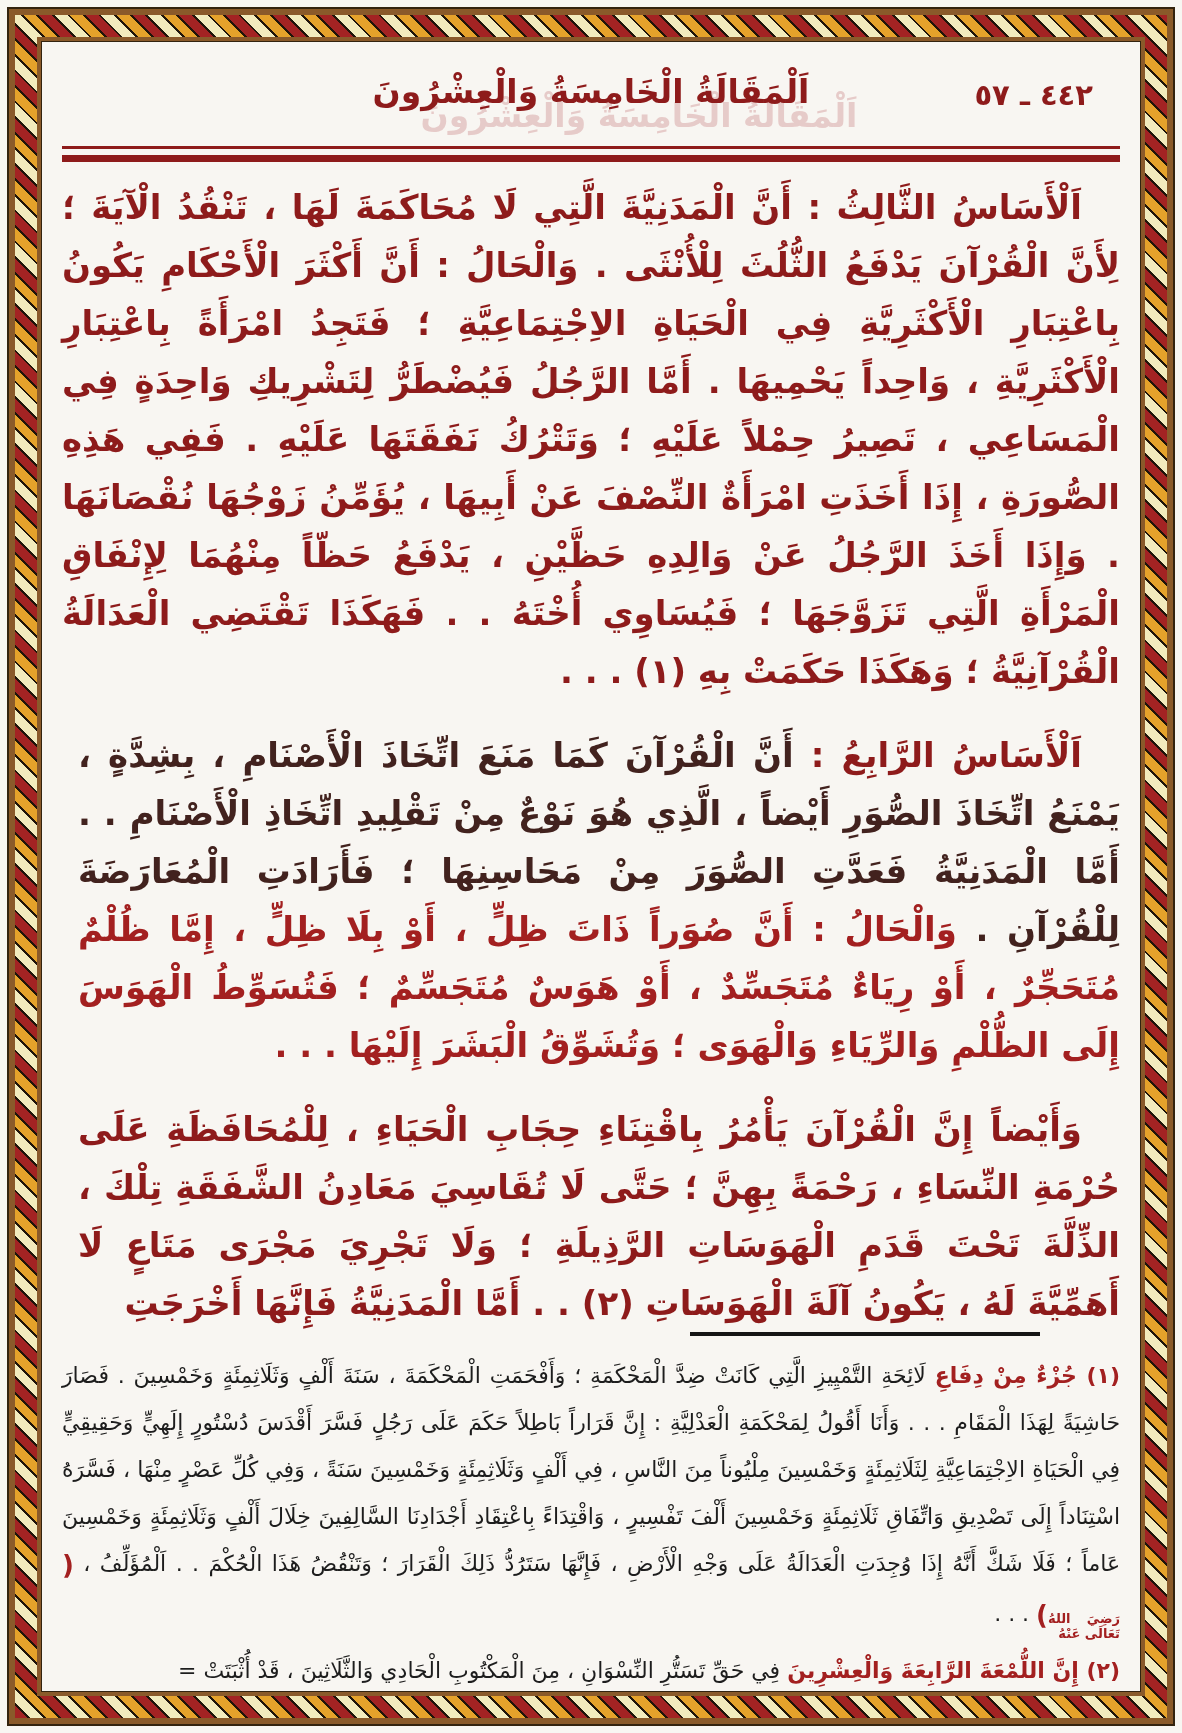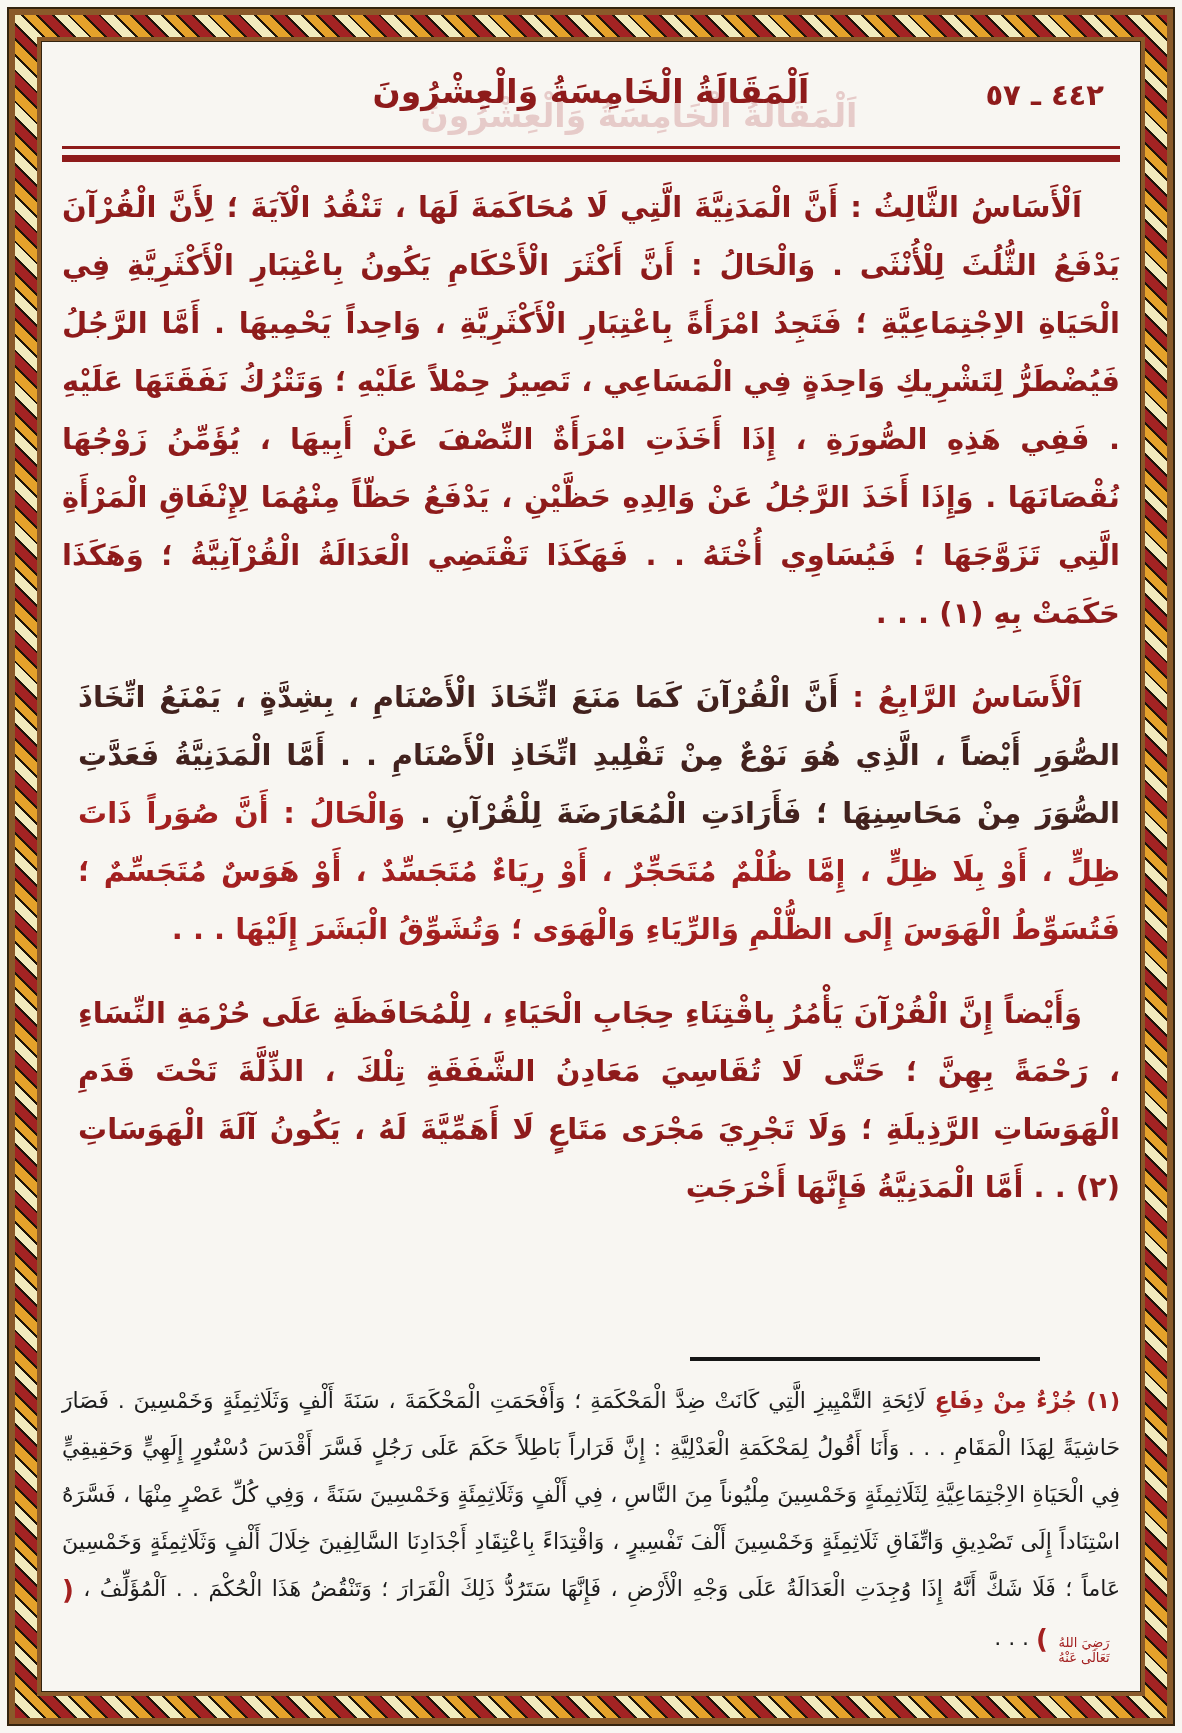--- a/index.html
+++ b/index.html
@@ -35,33 +35,33 @@
     font-size:33px;font-weight:bold;color:var(--text-maroon,#8e1b1b);
     letter-spacing:1px;white-space:nowrap;
   }
   .title-ghost{
     position:absolute;z-index:0;top:46px;left:50%;
     transform:translateX(calc(-50% + 48px));
     font-size:33px;font-weight:bold;color:#d9a8a8;opacity:.55;
     white-space:nowrap;pointer-events:none;
   }
   .page-number{
-    position:absolute;top:28px;right:16px;
+    position:absolute;top:28px;right:27px;
     font-size:29px;font-weight:bold;color:var(--text-maroon,#8e1b1b);
     letter-spacing:2px;
   }
   .header-rule{
     flex:none;height:6px;margin-top:4px;
     border-top:3px solid var(--rule-maroon,#8e1b1b);
     border-bottom:7px solid var(--rule-maroon,#8e1b1b);
   }
   
   .body-text{
     flex:none;margin-top:16px;
-    font-size:29px;line-height:58px;font-weight:bold;
+    font-size:34px;line-height:58px;font-weight:bold;
     color:var(--text-maroon,#8e1b1b);
     text-align:justify;
   }
   .para{margin:0;text-indent:38px;}
   .para + .para{margin-top:26px;margin-left:16px;}
   .lead{color:var(--text-maroon,#8e1b1b);}
   .seg-dark{color:var(--text-dark,#42221e);}
   .seg-bright{color:var(--text-red-bright,#a81f1f);}
   
   .footnotes{
@@ -74,23 +74,23 @@
     width:350px;height:0;
     border-top:4px solid #161616;
     margin:0 80px 16px auto;
   }
   .fn{margin:0;}
   .fn + .fn{margin-top:6px;}
   .fn-lead{color:var(--text-red-bright,#992020);font-weight:bold;margin-top:28px;}
   .paren{color:var(--text-red-bright,#a02222);font-weight:bold;font-size:26px;vertical-align:middle;}
   .seal{
     display:inline-block;width:72px;
-    font-size:13px;line-height:15px;font-weight:normal;
+    font-size:13px;line-height:15px;font-weight:bold;
     color:var(--text-red-bright,#a02222);
-    text-align:center;vertical-align:middle;
+    vertical-align:middle;
     white-space:normal;
     margin-top:22px;
   }
 </style>
 </head>
 <body>
 
 <div class="page">
   <div class="b1">
     <div class="b2">
@@ -121,20 +121,24 @@
               </div>
 
               <div class="footnotes">
                 <div class="fn-sep"></div>
                 <p class="fn">
                   <span class="fn-lead">(١) جُزْءٌ مِنْ دِفَاعِ</span>
                   <span>لَائِحَةِ التَّمْيِيزِ الَّتِي كَانَتْ ضِدَّ الْمَحْكَمَةِ ؛ وَأَفْحَمَتِ الْمَحْكَمَةَ ، سَنَةَ أَلْفٍ وَثَلَاثِمِئَةٍ وَخَمْسِينَ . فَصَارَ حَاشِيَةً لِهَذَا الْمَقَامِ . . . وَأَنَا أَقُولُ لِمَحْكَمَةِ الْعَدْلِيَّةِ : إِنَّ قَرَاراً بَاطِلاً حَكَمَ عَلَى رَجُلٍ فَسَّرَ أَقْدَسَ دُسْتُورٍ إِلَهِيٍّ وَحَقِيقِيٍّ فِي الْحَيَاةِ الاِجْتِمَاعِيَّةِ لِثَلَاثِمِئَةٍ وَخَمْسِينَ مِلْيُوناً مِنَ النَّاسِ ، فِي أَلْفٍ وَثَلَاثِمِئَةٍ وَخَمْسِينَ سَنَةً ، وَفِي كُلِّ عَصْرٍ مِنْهَا ، فَسَّرَهُ اسْتِنَاداً إِلَى تَصْدِيقِ وَاتِّفَاقِ ثَلَاثِمِئَةٍ وَخَمْسِينَ أَلْفَ تَفْسِيرٍ ، وَاقْتِدَاءً بِاعْتِقَادِ أَجْدَادِنَا السَّالِفِينَ خِلَالَ أَلْفٍ وَثَلَاثِمِئَةٍ وَخَمْسِينَ عَاماً ؛ فَلَا شَكَّ أَنَّهُ إِذَا وُجِدَتِ الْعَدَالَةُ عَلَى وَجْهِ الْأَرْضِ ، فَإِنَّهَا سَتَرُدُّ ذَلِكَ الْقَرَارَ ؛ وَتَنْقُضُ هَذَا الْحُكْمَ . . اَلْمُؤَلِّفُ ،</span>
                   <span class="paren">(</span><span class="seal">رَضِيَ اللهُ تَعَالَى عَنْهُ</span><span class="paren">)</span>
                   <span>. . .</span>
                 </p>
+                <p class="fn">
+                  <span class="fn-lead">(٢) إِنَّ اللُّمْعَةَ الرَّابِعَةَ وَالْعِشْرِينَ</span>
+                  <span>فِي حَقِّ تَسَتُّرِ النِّسْوَانِ ، مِنَ الْمَكْتُوبِ الْحَادِي وَالثَّلَاثِينَ ، قَدْ أُثْبَتَتْ =</span>
+                </p>
               </div>
 
             </div>
           </div>
         </div>
       </div>
     </div>
   </div>
 </div>
 

